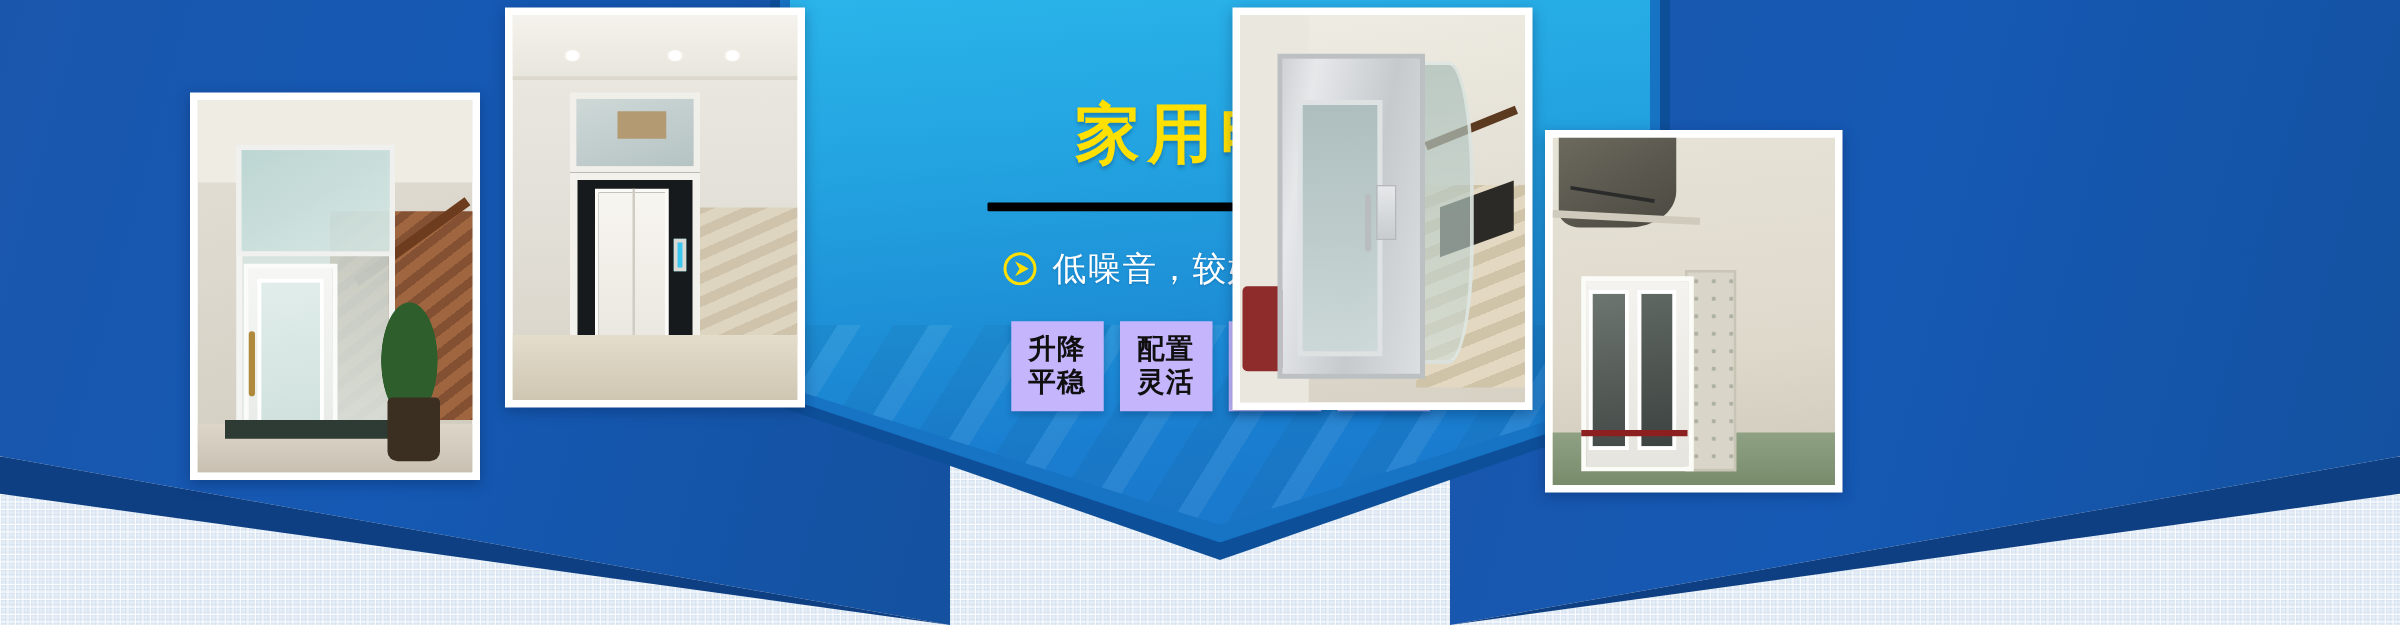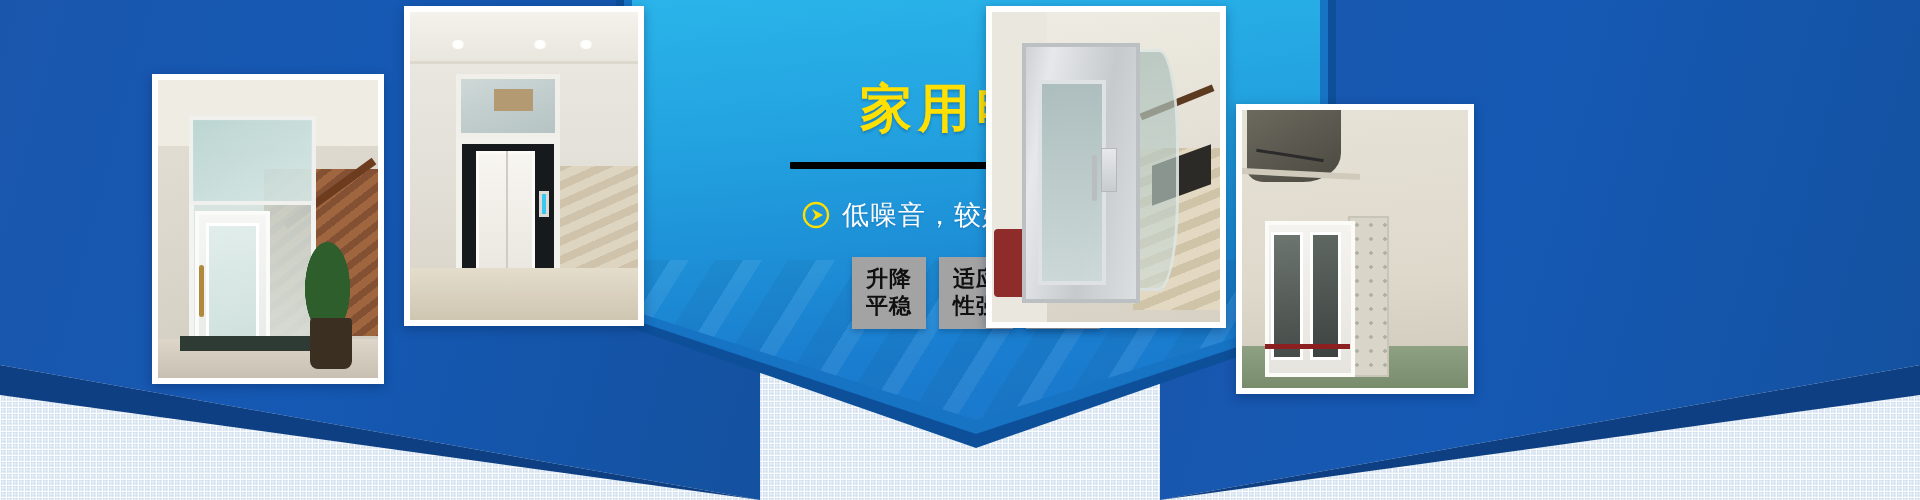--- a/index.html
+++ b/index.html
@@ -91,21 +91,21 @@
     margin-top:32px;
   }
   .arrow-icon { width:28px; height:28px; flex:0 0 28px; display:block; }
   .subtitle-text {
     color:#ffffff; font-size:27px; letter-spacing:1px; line-height:1;
     text-shadow:0 1px 2px rgba(0,40,90,.25);
   }
   .badge-row { display:flex; gap:13px; margin-top:28px; }
   .badge {
     width:74px; height:72px;
-    background:#a3a3a3;
+    background:#c4b5fd;
     color:#101010;
     display:flex; flex-direction:column;
     align-items:center; justify-content:center;
     font-size:22px; line-height:1.22; font-weight:bold;
     letter-spacing:1px;
     box-shadow:0 3px 5px rgba(0,45,95,.28);
   }
 
   
   .photo {
@@ -246,20 +246,24 @@
       </svg>
       <span class="subtitle-text">低噪音，较好的经济性。</span>
     </div>
 
     <div class="badge-row">
       <div class="badge">
         <span>升降</span>
         <span>平稳</span>
       </div>
       <div class="badge">
+        <span>配置</span>
+        <span>灵活</span>
+      </div>
+      <div class="badge">
         <span>适应</span>
         <span>性强</span>
       </div>
       <div class="badge">
         <span>安全</span>
         <span>可靠</span>
       </div>
     </div>
   </div>
 

